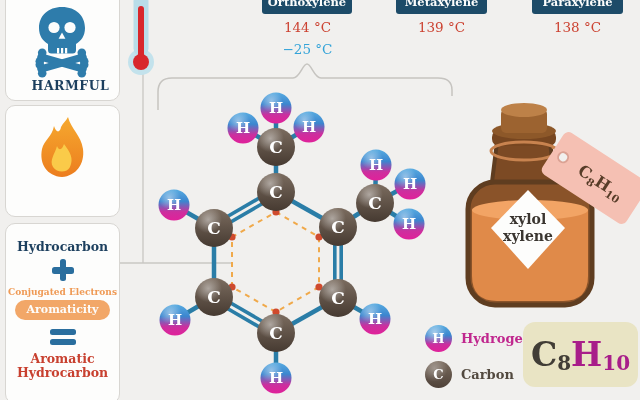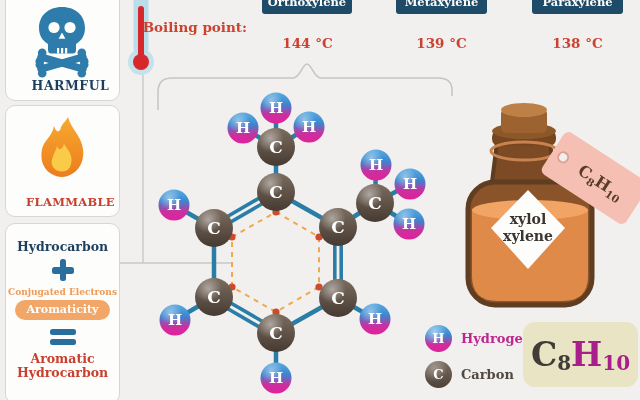--- a/index.html
+++ b/index.html
@@ -44,21 +44,21 @@
 
   
   .row-label { position:absolute; width:130px; text-align:right; font-weight:bold; font-size:13.5px; }
   .boiling-color { color:#cc4231; }
   .melting-color { color:#33a3d8; }
   .col-header {
     position:absolute; top:-10px; height:24px; background:#1d4b68; color:#fdfdfc;
     border-radius:3px; display:flex; align-items:center; justify-content:center;
     font-size:11.5px; font-weight:bold;
   }
-  .cell { position:absolute; width:91px; text-align:center; font-weight:bold; font-size:13.5px;margin-top:16px; }
+  .cell { position:absolute; width:91px; text-align:center; font-weight:normal; font-size:13.5px; }
 
   
   .legend-sphere {
     position:absolute; width:27px; height:27px; border-radius:50%;
     display:flex; align-items:center; justify-content:center;
     color:#fff; font-weight:bold; font-size:13px;
   }
   .sphere-h { background:radial-gradient(circle at 35% 28%, rgba(255,255,255,.55), rgba(255,255,255,0) 45%),
               linear-gradient(#55aadf, #3b86cf 38%, #cc2f9e 72%, #e0219a); }
   .sphere-c { background:radial-gradient(circle at 35% 28%, rgba(255,255,255,.35), rgba(255,255,255,0) 50%),
@@ -235,45 +235,44 @@
         <linearGradient id="fgrad" x1="0" y1="0" x2="0" y2="1">
           <stop offset="0" stop-color="#f6a92f"></stop>
           <stop offset="1" stop-color="#ec7d1e"></stop>
         </linearGradient>
       </defs>
       <path d="M37,3 C40,15 50,21 52,35 C54,50 45,62 31,63 C16,62 8,50 11,35
                C13,26 21,23 23,12 C25,19 29,19 30,13 C32,9 35,7 37,3 Z" fill="url(#fgrad)"></path>
       <path d="M33,30 C39,38 43,44 39,53 C36,59 26,59 22,53 C18,46 24,40 26,32
                C28,37 31,36 33,30 Z" fill="#fbd24e" opacity="0.9"></path>
     </svg>
-    <div class="card-label flammable-label">FLAMMABLE</div>
   </div>
 
   <div class="card eq-box" style="left:5px;top:223px;width:113px;height:164px;">
     <div class="eq-hydrocarbon">Hydrocarbon</div>
     <div class="plus-shape"></div>
     <div class="eq-conjugated">Conjugated Electrons</div>
     <div class="eq-pill">Aromaticity</div>
     <div class="equals-shape"></div>
     <div class="eq-result">
       <span>Aromatic</span><br>
       <span>Hydrocarbon</span>
     </div>
   </div>
 
-  <div class="row-label boiling-color" style="left:117px;top:19px;">Boiling point:</div>
 
   <div class="col-header" style="left:262px;width:90px;">Orthoxylene</div>
   <div class="col-header" style="left:396px;width:91px;">Metaxylene</div>
   <div class="col-header" style="left:532px;width:91px;">Paraxylene</div>
 
   <div class="cell boiling-color" style="left:262px;top:19px;">144 °C</div>
   <div class="cell boiling-color" style="left:396px;top:19px;">139 °C</div>
   <div class="cell boiling-color" style="left:532px;top:19px;">138 °C</div>
 
+  <div class="cell melting-color" style="left:262px;top:41px;">−25 °C</div>
 
   <svg class="abs" style="left:455px;top:90px;" width="190" height="228" viewBox="0 0 190 228">
 
     <path d="M42,52 L95,52 L101,100 L36,100 Z" fill="#7c4a24" stroke="#5f3d20" stroke-width="4"></path>
 
     <rect x="13" y="92" width="124" height="123" rx="27" fill="#8a5329" stroke="#5f3d20" stroke-width="5"></rect>
 
     <path d="M17,120 L133,120 L133,186 Q133,211 108,211 L42,211 Q17,211 17,186 Z" fill="#e08a49"></path>
     <ellipse cx="75" cy="120" rx="58" ry="10" fill="#f2a465"></ellipse>
 

